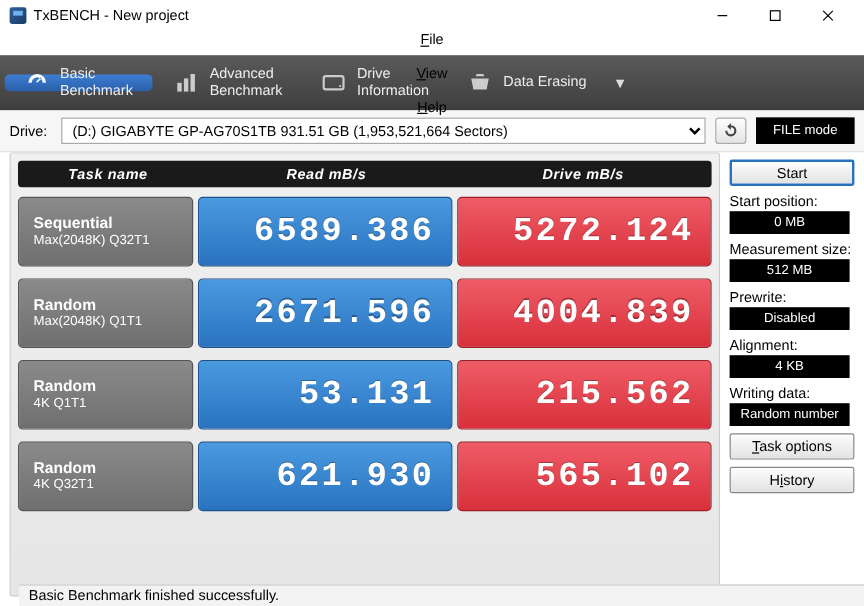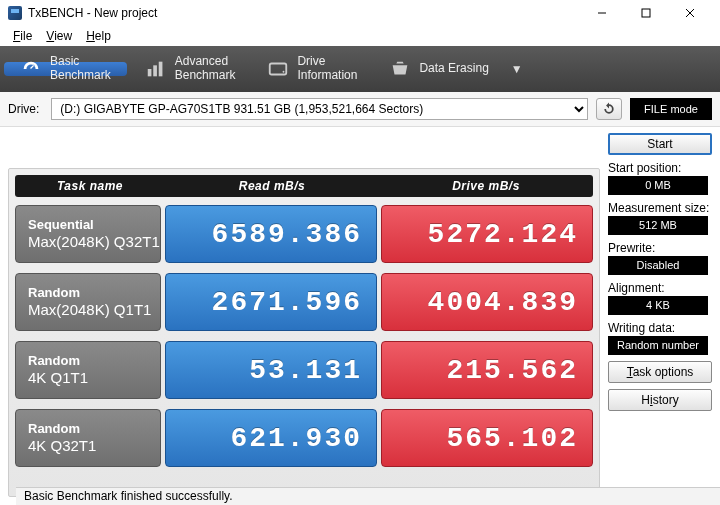--- a/index.html
+++ b/index.html
@@ -6,47 +6,47 @@
 body{background:#fff;width:720px;height:505px;overflow:hidden;}
 
 .titlebar{height:26px;display:flex;align-items:center;padding:12px 8px;background:#fff;border-bottom:1px solid transparent;}
 .titlebar .ico{width:14px;height:14px;margin-right:6px;background:linear-gradient(135deg,#2d5f9e,#1a3d66);border-radius:2px;position:relative;}
 .titlebar .ico:before{content:"";position:absolute;top:3px;left:3px;width:8px;height:4px;background:#6db3f2;}
 .titlebar .ttl{flex:1;color:#000;}
 .winbtns{display:flex;}
 .winbtn{width:44px;height:26px;display:flex;align-items:center;justify-content:center;color:#333;}
 .winbtn svg{width:10px;height:10px;}
 
-.menubar{height:20px;display:flex;align-items:center;padding:0 13px;gap:14px;}
+.menubar{height:20px;display:flex;align-items:center;padding:0 0;gap:14px;flex-direction:column;}
 .menubar span{color:#000;}
 .menubar span u{text-decoration:underline;}
 
 .tabs{height:46px;background:linear-gradient(#5a5a5a,#3e3e3e);display:flex;align-items:stretch;padding:0 2px;}
 .tab{display:flex;align-items:center;gap:8px;padding:0 16px;color:#eee;position:relative;cursor:pointer;}
 .tab.active{background:linear-gradient(#3d7ed3,#2a5faa);border-radius:4px;margin:16px 2px;}
 .tab .ticon{width:22px;height:22px;display:flex;align-items:center;justify-content:center;}
 .tab .tlbl{line-height:1.15;}
 .tab .tlbl .l1{display:block;}
 .tabs .arrow{width:24px;display:flex;align-items:center;justify-content:center;color:#ddd;}
 
 .driverow{display:flex;align-items:center;padding:6px 8px;gap:8px;background:#f6f6f6;border-bottom:1px solid #ddd;}
 .driverow .dlbl{color:#000;padding-right:4px;}
 .driverow select{flex:1;height:22px;border:1px solid #aaa;background:#fff;padding:1px 4px;font-size:12px;}
 .refresh{width:26px;height:22px;border:1px solid #aaa;background:linear-gradient(#fdfdfd,#e4e4e4);border-radius:3px;display:flex;align-items:center;justify-content:center;}
 .fmode{width:82px;height:22px;background:#000;color:#fff;text-align:center;line-height:20px;border:1px solid #000;font-size:11px;}
 
 .main{display:flex;padding:0 8px 0 8px;height:370px;background:linear-gradient(#fff,#fff);}
-.left{flex:1;padding:6px 6px 0 6px;background:linear-gradient(#f0f0f0,#e6e6e6);border:1px solid #ccc;border-radius:2px;margin-top:41px;}
+.left{flex:1;padding:6px 6px 0 6px;background:linear-gradient(#f0f0f0,#e6e6e6);border:1px solid #ccc;border-radius:2px;}
 .hdr{display:flex;height:22px;color:#fff;background:#1a1a1a;border-radius:3px;margin-bottom:8px;}
 .hdr div{flex:1;text-align:center;line-height:22px;font-weight:bold;font-family:Arial;font-style:italic;letter-spacing:0.5px;}
 .hdr .c1{flex:0 0 150px;}
 .row{display:flex;gap:4px;margin-bottom:10px;height:58px;}
 .tname{flex:0 0 146px;background:linear-gradient(#8a8a8a,#6f6f6f);border:1px solid #555;border-radius:4px;color:#fff;display:flex;flex-direction:column;justify-content:center;padding-left:12px;font-family:Arial;line-height:1.25;}
 .tname .l1{font-weight:bold;font-size:13px;}
-.tname .l2{font-size:15px;}
+.tname .l2{font-size:11px;}
 .val{flex:1;border-radius:4px;display:flex;align-items:center;justify-content:flex-end;padding:0 14px;font-family:"Courier New",monospace;font-weight:bold;font-size:28px;letter-spacing:2px;color:#fff;text-shadow:0 -1px 0 rgba(0,0,0,.3);}
 .val.read{background:linear-gradient(#4a9ae0,#2a72c0);border:1px solid #1a5290;}
 .val.write{background:linear-gradient(#ef5c66,#d8303c);border:1px solid #a01e28;}
 
 .side{flex:0 0 112px;padding:6px 0 0 8px;}
 .sbtn{width:104px;height:22px;border:1px solid #888;background:linear-gradient(#fdfdfd,#e2e2e2);border-radius:2px;text-align:center;line-height:20px;margin-bottom:6px;}
 .sbtn.primary{border:2px solid #2a72c0;line-height:18px;}
 .slabel{color:#000;margin:2px 0 1px;font-size:12px;}
 .sval{width:100px;height:19px;background:#000;color:#fff;text-align:center;line-height:18px;margin-bottom:6px;font-size:11px;}
 

